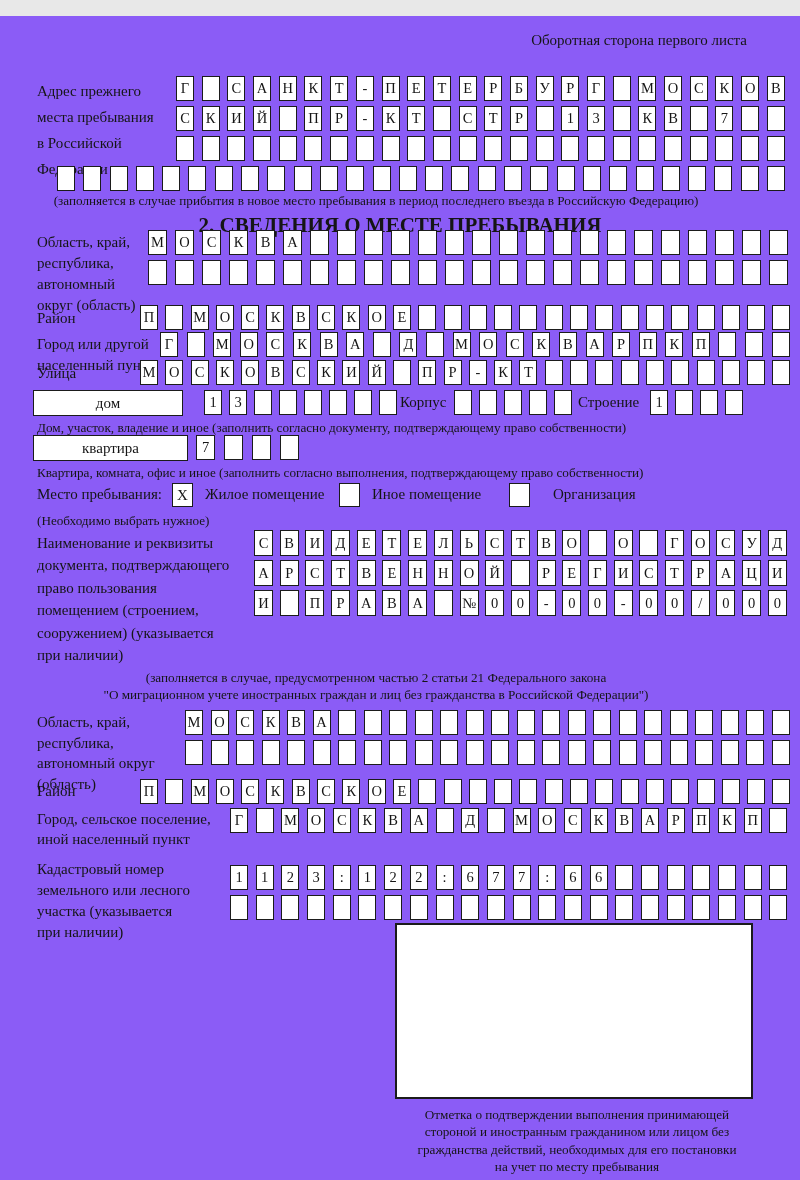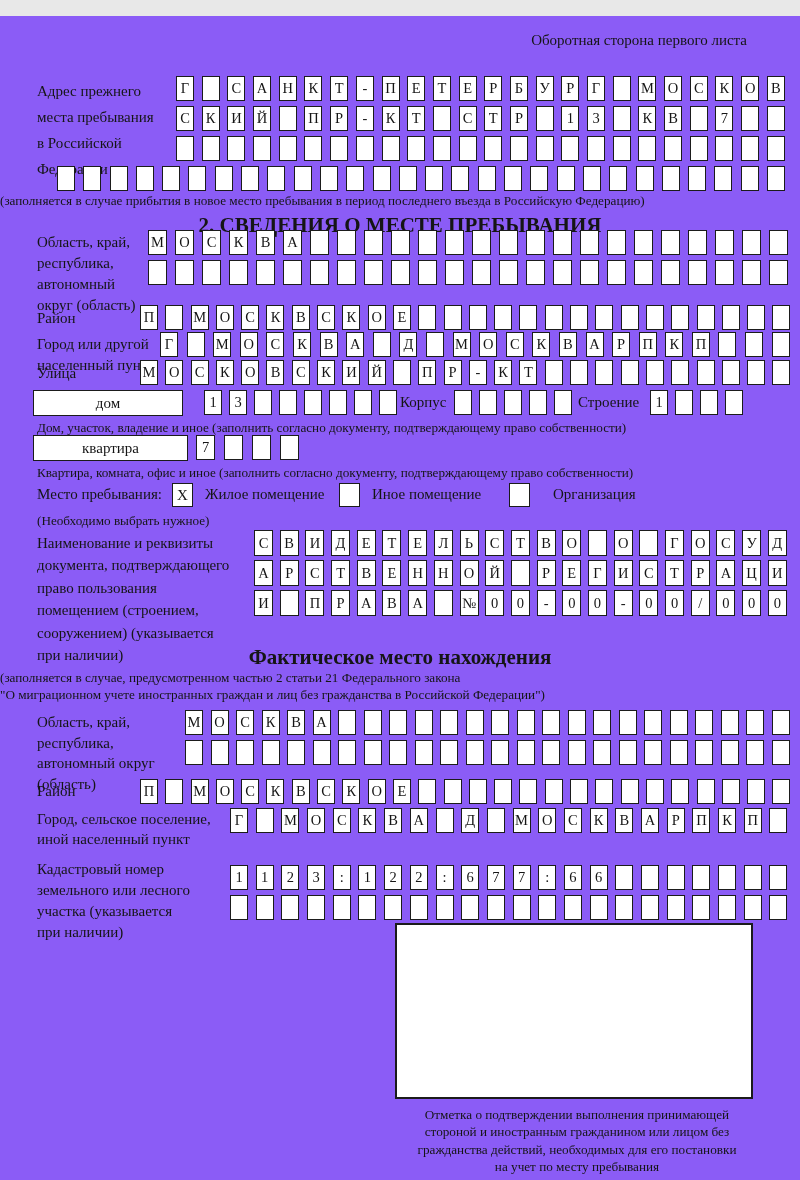--- a/index.html
+++ b/index.html
@@ -2,21 +2,21 @@
 <html><head>
 <meta charset="utf-8">
 <style>
   html,body{margin:0;padding:0;background:#e8e8e8;}
   .page{position:relative;width:800px;height:1180px;background:#8b5cf6;
         font-family:"Liberation Serif", serif;color:#151515;overflow:hidden;margin:16px auto;}
   .abs{position:absolute;}
   .lbl{font-size:15px;white-space:pre-line;}
   .cap{font-size:13.2px;}
   .ttl{font-weight:bold;font-size:21px;text-align:center;width:800px;}
-  .center{text-align:left;width:752px;}
+  .center{text-align:center;width:752px;}
   .cells{display:flex;--cw:18px;}
   .cells .cell{flex:none;width:var(--cw);height:25px;border:1.6px solid #1b1b1b;box-sizing:border-box;
         display:flex;align-items:center;justify-content:center;font-size:14.5px;background:#fff;}
   .cells.big .cell{height:26px;}
   .wbox{border:1.6px solid #1b1b1b;box-sizing:border-box;display:flex;align-items:center;justify-content:center;font-size:15px;background:#fff;}
   .cb{width:21px;height:24px;border:1.6px solid #1b1b1b;box-sizing:border-box;display:flex;
       align-items:center;justify-content:center;font-size:15px;background:#fff;}
   .inl{font-size:15px;}
   .stamp{border:2px solid #1b1b1b;box-sizing:border-box;background:#fff;}
 </style>
@@ -317,21 +317,21 @@
     </div>
   <div class="abs cap" style="left:37px;top:404px">Дом, участок, владение и иное (заполнить согласно документу, подтверждающему право собственности)</div>
 
   <div class="abs wbox" style="left:33px;top:419px;width:155px;height:26px">квартира</div>
   <div class="abs cells" style="left:196px;top:419px;--cw:19px;gap:9px">
       <span class="cell">7</span>
       <span class="cell"></span>
       <span class="cell"></span>
       <span class="cell"></span>
     </div>
-  <div class="abs cap" style="left:37px;top:449px">Квартира, комната, офис и иное (заполнить согласно документу, подтверждающему право собственности)</div>
+  <div class="abs cap" style="left:37px;top:449px">Квартира, комната, офис и иное (заполнить согласно выполнения, подтверждающему право собственности)</div>
 
   <div class="abs inl" style="left:37px;top:470px">Место пребывания:</div>
   <div class="abs cb" style="left:172px;top:467px">X</div>
   <div class="abs inl" style="left:205px;top:470px">Жилое помещение</div>
   <div class="abs cb" style="left:339px;top:467px"></div>
   <div class="abs inl" style="left:372px;top:470px">Иное помещение</div>
   <div class="abs cb" style="left:509px;top:467px"></div>
   <div class="abs inl" style="left:553px;top:470px">Организация</div>
   <div class="abs cap" style="left:37px;top:497px;width:600px;text-align:left">(Необходимо выбрать нужное)</div>
 
@@ -404,21 +404,20 @@
       <span class="cell">0</span>
       <span class="cell">-</span>
       <span class="cell">0</span>
       <span class="cell">0</span>
       <span class="cell">/</span>
       <span class="cell">0</span>
       <span class="cell">0</span>
       <span class="cell">0</span>
     </div>
 
-  <div class="abs ttl" style="top:629px">Фактическое место нахождения</div>
   <div class="abs cap center" style="top:654px">(заполняется в случае, предусмотренном частью 2 статьи 21 Федерального закона</div>
   <div class="abs cap center" style="top:671px">"О миграционном учете иностранных граждан и лиц без гражданства в Российской Федерации")</div>
 
   <div class="abs lbl" style="left:37px;top:696px;line-height:20.5px">Область, край,
 республика,
 автономный округ
 (область)</div>
   <div class="abs cells" style="left:185px;top:694px;gap:7.5px">
       <span class="cell">М</span>
       <span class="cell">О</span>

